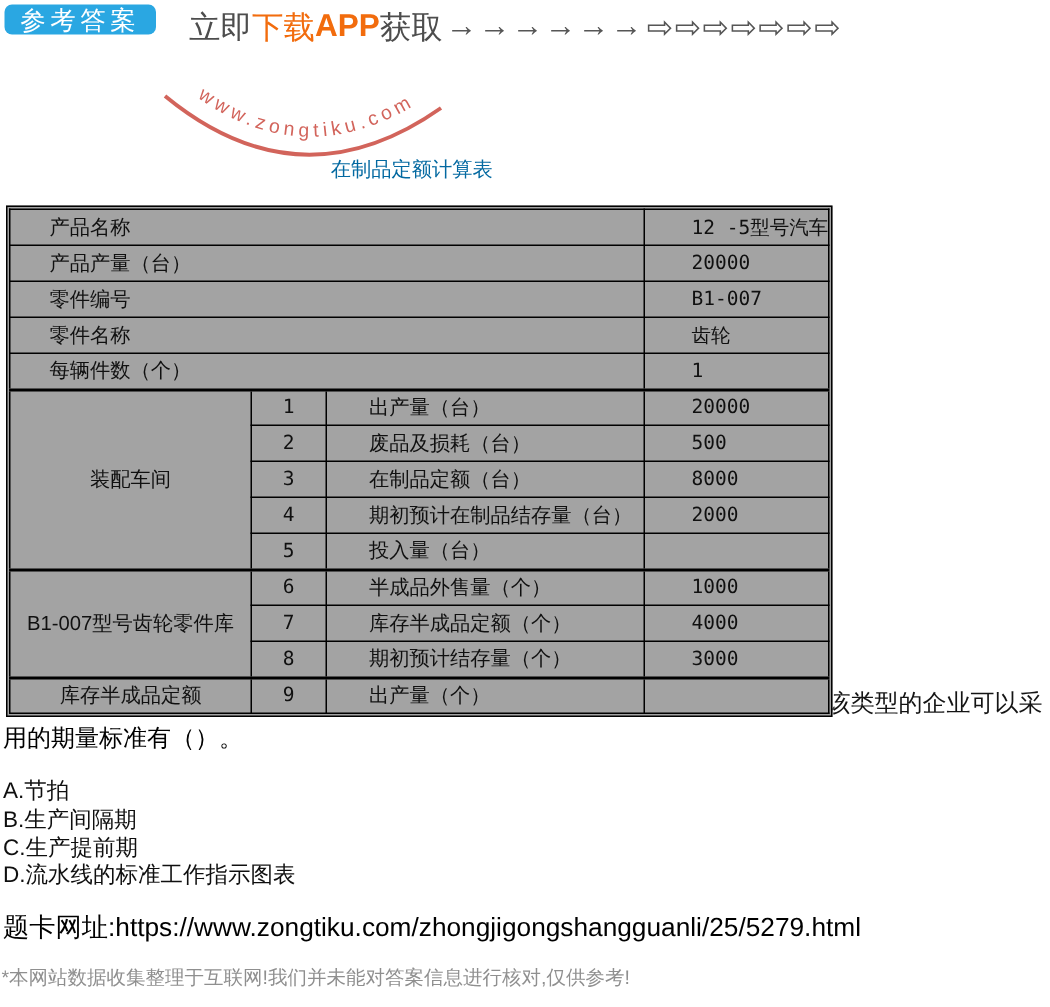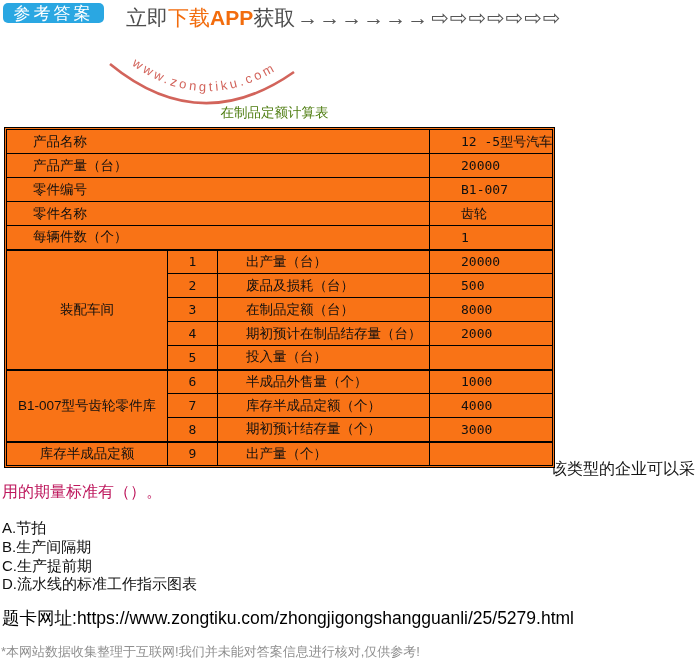--- a/index.html
+++ b/index.html
@@ -22,35 +22,35 @@
   .promo .hl { color:#f26c0d; }
   .promo .hl-b { color:#f26c0d; font-weight:bold; }
   .promo .arrows { color:#565656; font-size:21px; letter-spacing:1px; margin-left:2px; }
   
   .stamp { position:absolute; left:96px; top:12px; z-index:1; pointer-events:none; opacity:.78; }
   
   .question { position:absolute; left:2px; top:59px; font-size:15.5px; line-height:19.5px;
               color:#141414; white-space:nowrap; z-index:2; }
   
   .tbl-title { position:absolute; left:4px; top:104px; width:541px; text-align:center;
-               font-size:13.5px; color:#4d7c0f; z-index:2; }
-  .tbl-wrap { position:absolute; left:4px; top:127px; border:1px solid #000;
-              padding:1px; background:#f97316; z-index:2; }
+               font-size:13.5px; color:#0369a1; z-index:2; }
+  .tbl-wrap { position:absolute; left:4px; top:137px; border:1px solid #000;
+              padding:1px; background:#a3a3a3; z-index:2; }
   table { border-collapse:collapse; table-layout:fixed; }
   td { border:1px solid #000; height:24px; font-size:13.5px; color:#101010;
        overflow:hidden; white-space:nowrap; }
   tr.sep td { border-top:2px solid #000; }
   .c-lbl  { padding-left:26px; }
   .c-grp  { text-align:center; }
   .c-no   { text-align:center; font-family:"DejaVu Sans Mono", monospace; font-size:13px; }
   .c-item { padding-left:28px;margin-top:32px; }
   .c-val  { padding-left:31px; font-family:"DejaVu Sans Mono", monospace; font-size:13px; }
   
   .tail1 { position:absolute; left:551px; top:459px; font-size:16px; color:#141414; white-space:nowrap; }
-  .tail2 { position:absolute; left:2px;  top:482px; font-size:16px; color:#be185d; white-space:nowrap; }
+  .tail2 { position:absolute; left:2px;  top:482px; font-size:16px; color:#000000; white-space:nowrap; }
   .options { position:absolute; left:2px; top:519px; font-size:15px; line-height:18.8px; color:#0f0f0f; }
   
   .source { position:absolute; left:2px; top:606px; font-size:17.5px; color:#000; white-space:nowrap; }
   .disclaimer { position:absolute; left:1px; top:643px; font-size:13px; color:#8f8f8f; white-space:nowrap; }
 </style>
 </head>
 <body>
 
 <div class="page">
 

